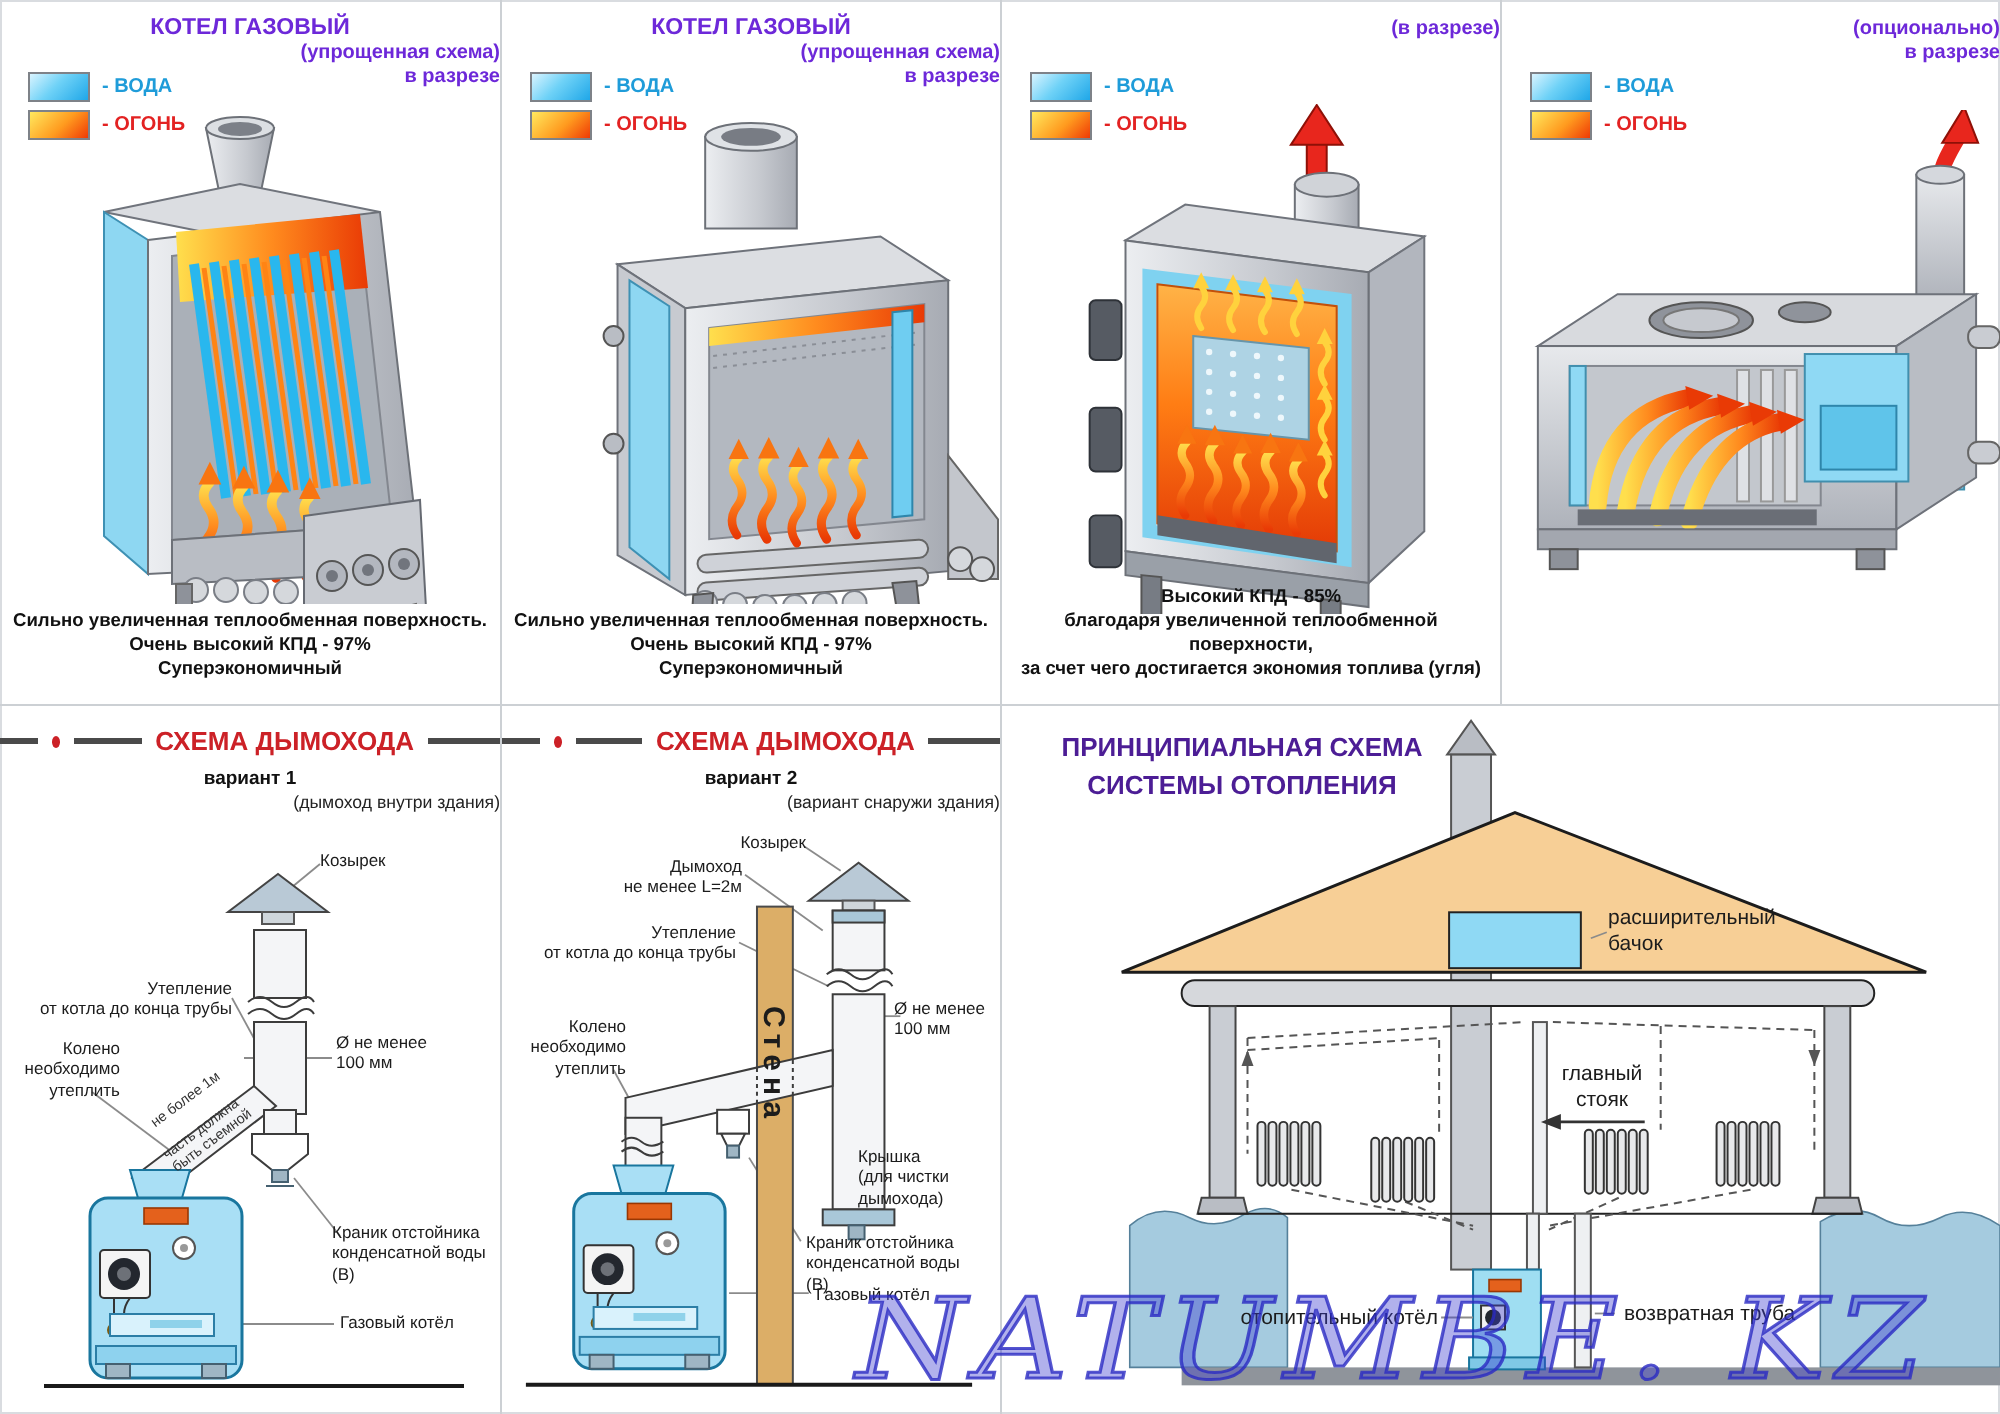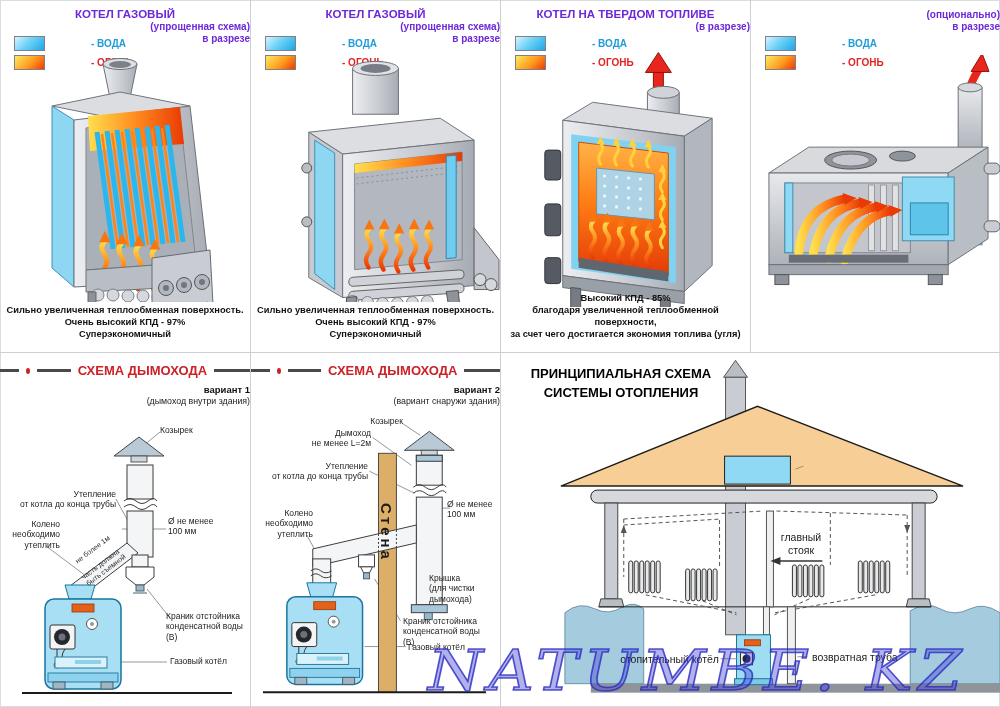--- a/index.html
+++ b/index.html
@@ -7,35 +7,35 @@
         font-family:"Liberation Sans",sans-serif;outline:1px solid #d9dce0;outline-offset:-1px;}
   .vline{position:absolute;width:1px;background:#ccd0d4;}
   .hline{position:absolute;height:1px;background:#ccd0d4;}
   .panel{position:absolute;}
   .phead{position:absolute;top:8px;left:0;right:0;text-align:center;color:#6d28d9;}
   .ptitle{font-size:11.5px;font-weight:bold;}
   .psub{font-size:10px;font-weight:bold;margin-top:1px;text-align:right;}
   .caption{position:absolute;bottom:12px;left:4px;right:4px;text-align:center;
            font-size:9.3px;font-weight:bold;color:#111;white-space:pre-line;line-height:1.3;}
   .legend{position:absolute;left:14px;top:36px;}
-  .lrow{display:flex;align-items:center;margin-bottom:4px;gap:40px;}
+  .lrow{display:flex;align-items:center;margin-bottom:4px;}
   .sw{width:29px;height:13px;border:1px solid #7e8288;margin-right:6px;}
   .sw.water{background:linear-gradient(135deg,#d9f4ff 0%,#6fd2f7 45%,#1fa7e8 100%);}
   .sw.fire{background:linear-gradient(135deg,#ffe95e 0%,#ff9b1f 55%,#ef3a05 100%);}
   .ltx{font-size:10px;font-weight:bold;}
   .ltx.water-t{color:#1f9cd9;}
   .ltx.fire-t{color:#e32222;}
   .flue-head{position:absolute;top:10px;left:0;right:0;display:flex;align-items:center;justify-content:center;gap:7px;text-align:right;}
   .hln{height:3px;background:#4a4a4a;}
   .dot{width:6px;height:6px;border-radius:50%;background:#cc2127;}
   .flue-title{font-size:13px;font-weight:bold;color:#cc2127;white-space:nowrap;}
-  .variant{position:absolute;top:31px;left:0;right:0;text-align:right;font-size:9.5px;font-weight:bold;color:#111;}
+  .variant{position:absolute;top:31px;left:0;right:0;text-align:center;font-size:9.5px;font-weight:bold;color:#111;}
   .variant-note{position:absolute;top:43px;left:0;right:0;text-align:right;font-size:8.8px;color:#222;}
   .sys-title{position:absolute;top:12px;left:20px;width:200px;text-align:center;font-size:13px;
-             font-weight:bold;color:#000000;white-space:pre-line;line-height:1.45;}
+             font-weight:bold;color:#4c1d95;white-space:pre-line;line-height:1.45;}
   .dlabel{position:absolute;font-size:8.5px;line-height:1.22;color:#1c1c1c;white-space:pre-line;}
   .dlabel.r{text-align:right;}
   .dlabel.c{text-align:center;}
   .dlabel.big{font-size:10.5px;}
   .rot{position:absolute;font-size:7.2px;color:#333;white-space:pre-line;transform-origin:left top;line-height:1.15;}
   .wall-label{position:absolute;writing-mode:vertical-rl;font-weight:bold;font-size:15px;
               letter-spacing:3px;color:#1c1c1c;}
   .watermark{position:absolute;left:428px;top:638px;width:570px;white-space:nowrap;
              font-family:"DejaVu Serif",serif;font-style:italic;font-size:56px;
              color:rgba(59,59,208,.40);-webkit-text-stroke:1.5px rgba(42,42,195,.8);
@@ -223,21 +223,20 @@
       <polygon points="96,246 106,245 104,278 94,278" fill="#8e929a" stroke="#555"></polygon>
       <polygon points="196,240 208,239 212,276 202,276" fill="#8e929a" stroke="#555"></polygon>
     </svg>
     <div class="caption">Сильно увеличенная теплообменная поверхность.
 Очень высокий КПД - 97%
 Суперэкономичный</div>
   </section>
 
   <section class="panel" style="left:501px;top:0;width:249px;height:352px">
     <div class="phead">
-      <div class="ptitle">КОТЕЛ НА ТВЕРДОМ ТОПЛИВЕ</div>
       <div class="psub">(в разрезе)</div>
     </div>
     <div class="legend">
       <div class="lrow">
           <span class="sw water"></span>
           <span class="ltx water-t">- ВОДА</span>
         </div>
       <div class="lrow">
           <span class="sw fire"></span>
           <span class="ltx fire-t">- ОГОНЬ</span>
@@ -615,20 +614,22 @@
       <rect x="244" y="287" width="16" height="6" fill="#e4611c" stroke="#993703" stroke-width=".8"></rect>
       <rect x="240" y="300" width="12" height="12" fill="#f2f2f2" stroke="#333"></rect>
       <circle cx="246" cy="306" r="4" fill="#23272e"></circle>
       <rect x="234" y="326" width="38" height="6" fill="#7fc8e6" stroke="#19769e"></rect>
       <g stroke="#8b8b8b" stroke-width=".9">
         <line x1="295" y1="116" x2="303" y2="113"></line>
         <line x1="220" y1="306" x2="236" y2="306"></line>
         <line x1="307" y1="304" x2="297" y2="304"></line>
       </g>
     </svg>
+    <div class="dlabel big" style="left:303px;top:100px;width:120px">расширительный
+бачок</div>
     <div class="dlabel big c" style="left:268px;top:178px;width:64px">главный
 стояк</div>
     <div class="dlabel big r" style="left:116px;top:300px;width:102px">отопительный котёл</div>
     <div class="dlabel big" style="left:311px;top:298px;width:120px">возвратная труба</div>
   </section>
 
   <div class="watermark">NATUMBE. KZ</div>
 </div>
 
 </body></html>

